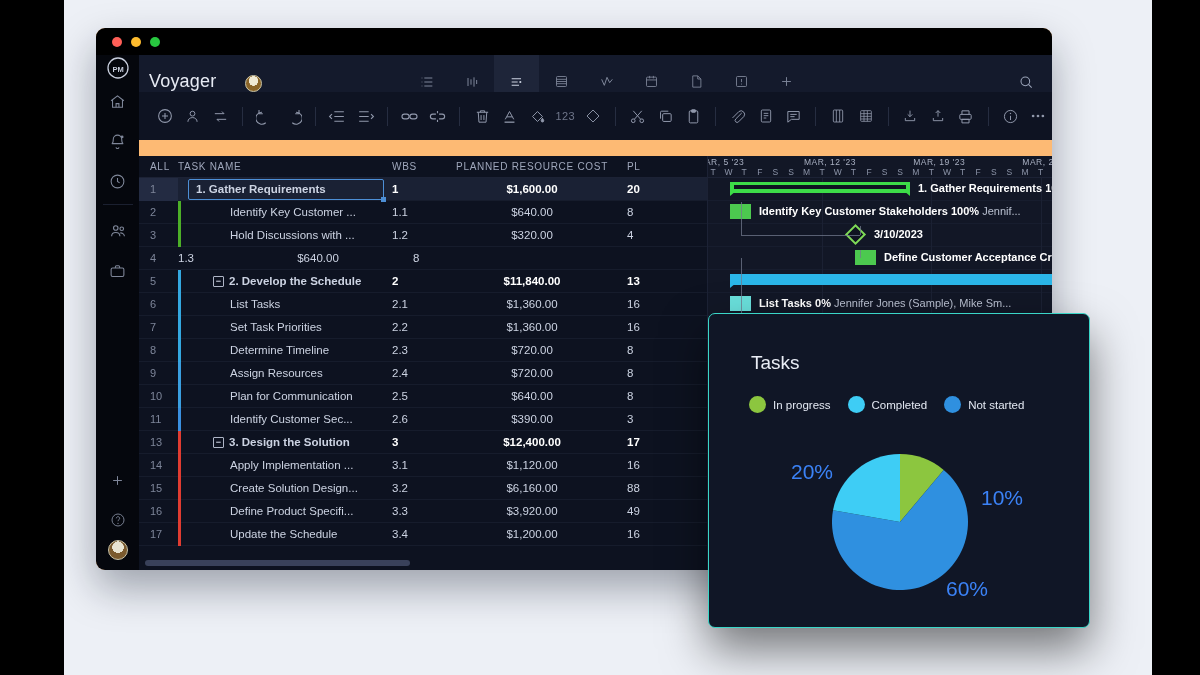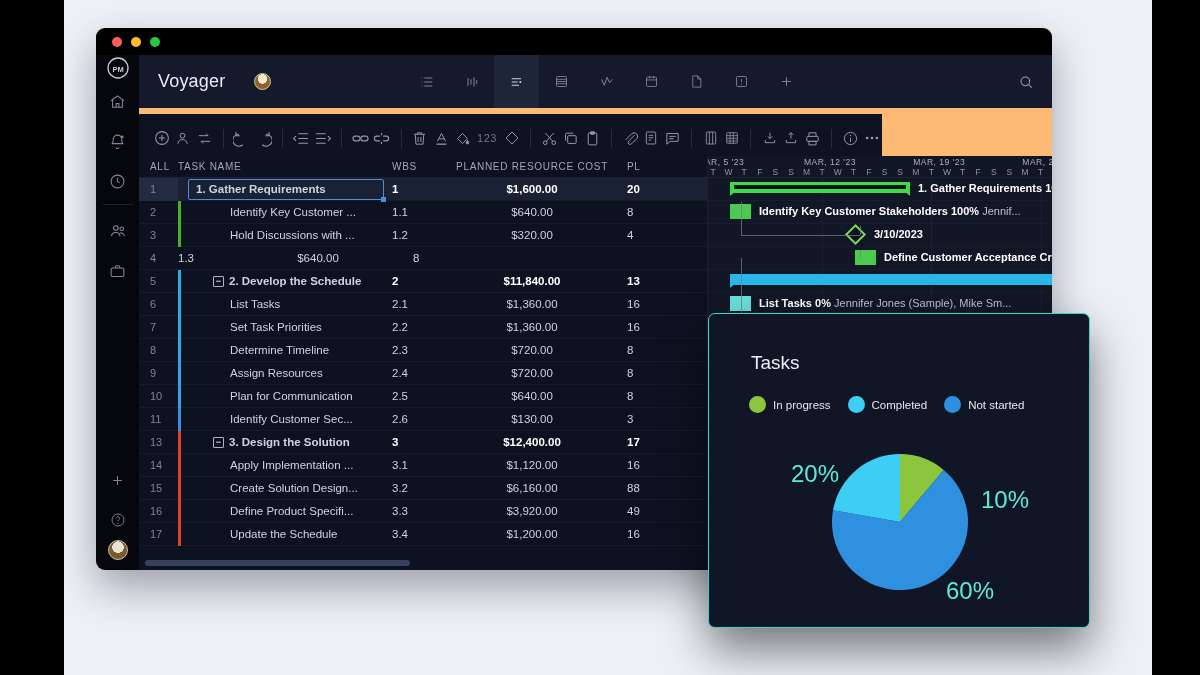--- a/index.html
+++ b/index.html
@@ -42,39 +42,39 @@
     width:20px; height:20px; border-radius:50%;
     background:radial-gradient(circle at 50% 34%, #e8e4d2 0 38%, #7a5a2e 39% 100%);
     border:1.5px solid #c9c3a7; margin-bottom:10px;
   }
 
   
   .header {
     position:absolute; left:43px; top:27px; width:913px; height:53px;
     background:#141a2c; display:flex; align-items:center;
   }
-  .brand { display:flex; align-items:center; gap:29px; padding-left:19px; width:265px; }
+  .brand { display:flex; align-items:flex-end; gap:29px; padding-left:10px; width:265px; }
   .brand-title { color:#e7ebf4; font-size:18px; letter-spacing:.2px; }
   .brand-avatar {
     width:17px; height:17px; border-radius:50%;
     background:radial-gradient(circle at 50% 33%, #efe9d4 0 37%, #8a6428 38% 100%);
     border:1.5px solid #cfc8a8;
   }
   .tabs { display:flex; align-items:center; height:53px; }
   .tab {
     width:45px; height:53px; display:flex; align-items:center; justify-content:center;
     color:#99a1b5; opacity:.8;
   }
   .tab.active { background:#1e2539; opacity:1; color:#cdd3e2; }
   .hdr-spacer{flex:1 1 auto;}
   .search-btn { width:52px; height:53px; display:flex; align-items:center; justify-content:center; color:#9aa3b8; }
 
   
   .toolbar {
-    position:absolute; left:43px; top:86px; width:743px; height:48px;
+    position:absolute; left:43px; top:64px; width:913px; height:48px;
     background:#0e1322; display:flex; align-items:center; padding-left:12px;
   }
   .tb { width:28px; height:48px; display:flex; align-items:center; justify-content:center; color:#a8b0c4; opacity:.85; }
   .tb-sep { width:1px; height:19px; background:#262d41; margin:0 8px; }
   .tb-123 { color:#7f879c; font-size:11px; letter-spacing:.5px; width:auto; padding:0 4px; }
   .tb-gap { flex:1 1 auto; }
 
   
   .grid { position:absolute; left:43px; top:128px; width:913px; height:414px; background:#0d1220; display:flex; }
   .tbl { width:568px; height:100%; position:relative; background:#0d1220; overflow:hidden; }
@@ -131,21 +131,21 @@
     position:absolute; left:708px; top:313px; width:382px; height:315px;
     background:#101626; border:1px solid #3ad6c8; border-radius:7px;
     box-shadow:0 22px 46px rgba(0,0,0,.5);
   }
   .card-title { position:absolute; left:42px; top:38px; color:#e9edf5; font-size:19px; }
   .legend { position:absolute; left:40px; top:82px; display:flex; align-items:center; gap:17px; }
   .lg { display:flex; align-items:center; gap:7px; }
   .lg-dot { width:17px; height:17px; border-radius:50%; }
   .lg-txt { color:#e3e8f2; font-size:11.5px; }
   .pie-wrap { position:absolute; left:0; top:120px; width:100%; height:180px; }
-  .pct { position:absolute; color:#5eead4; font-size:24px; }
+  .pct { position:absolute; color:#3b82f6; font-size:21px; }
 </style>
 </head>
 <body>
 
 <div id="stage">
   <div class="page-bg"></div>
 
   <div class="window">
 
     <div class="titlebar">
@@ -582,21 +582,21 @@
             </div>
             <div class="trow">
               <div class="c-all">11</div>
               <div class="namewrap">
                 <div class="statusbar" style="background: rgb(58, 144, 224);"></div>
                 <div class="name-inner lvl2">
                   <span>Identify Customer Sec...</span>
                 </div>
               </div>
               <div class="c-wbs">2.6</div>
-              <div class="c-cost">$130.00</div>
+              <div class="c-cost">$390.00</div>
               <div class="c-pl">3 </div>
             </div>
             <div class="trow">
               <div class="c-all">13</div>
               <div class="namewrap">
                 <div class="statusbar" style="background: rgb(224, 60, 49);"></div>
                 <div class="name-inner lvl1">
                   <span class="collapse">−</span>
                   <span>3. Design the Solution</span>
                 </div>

